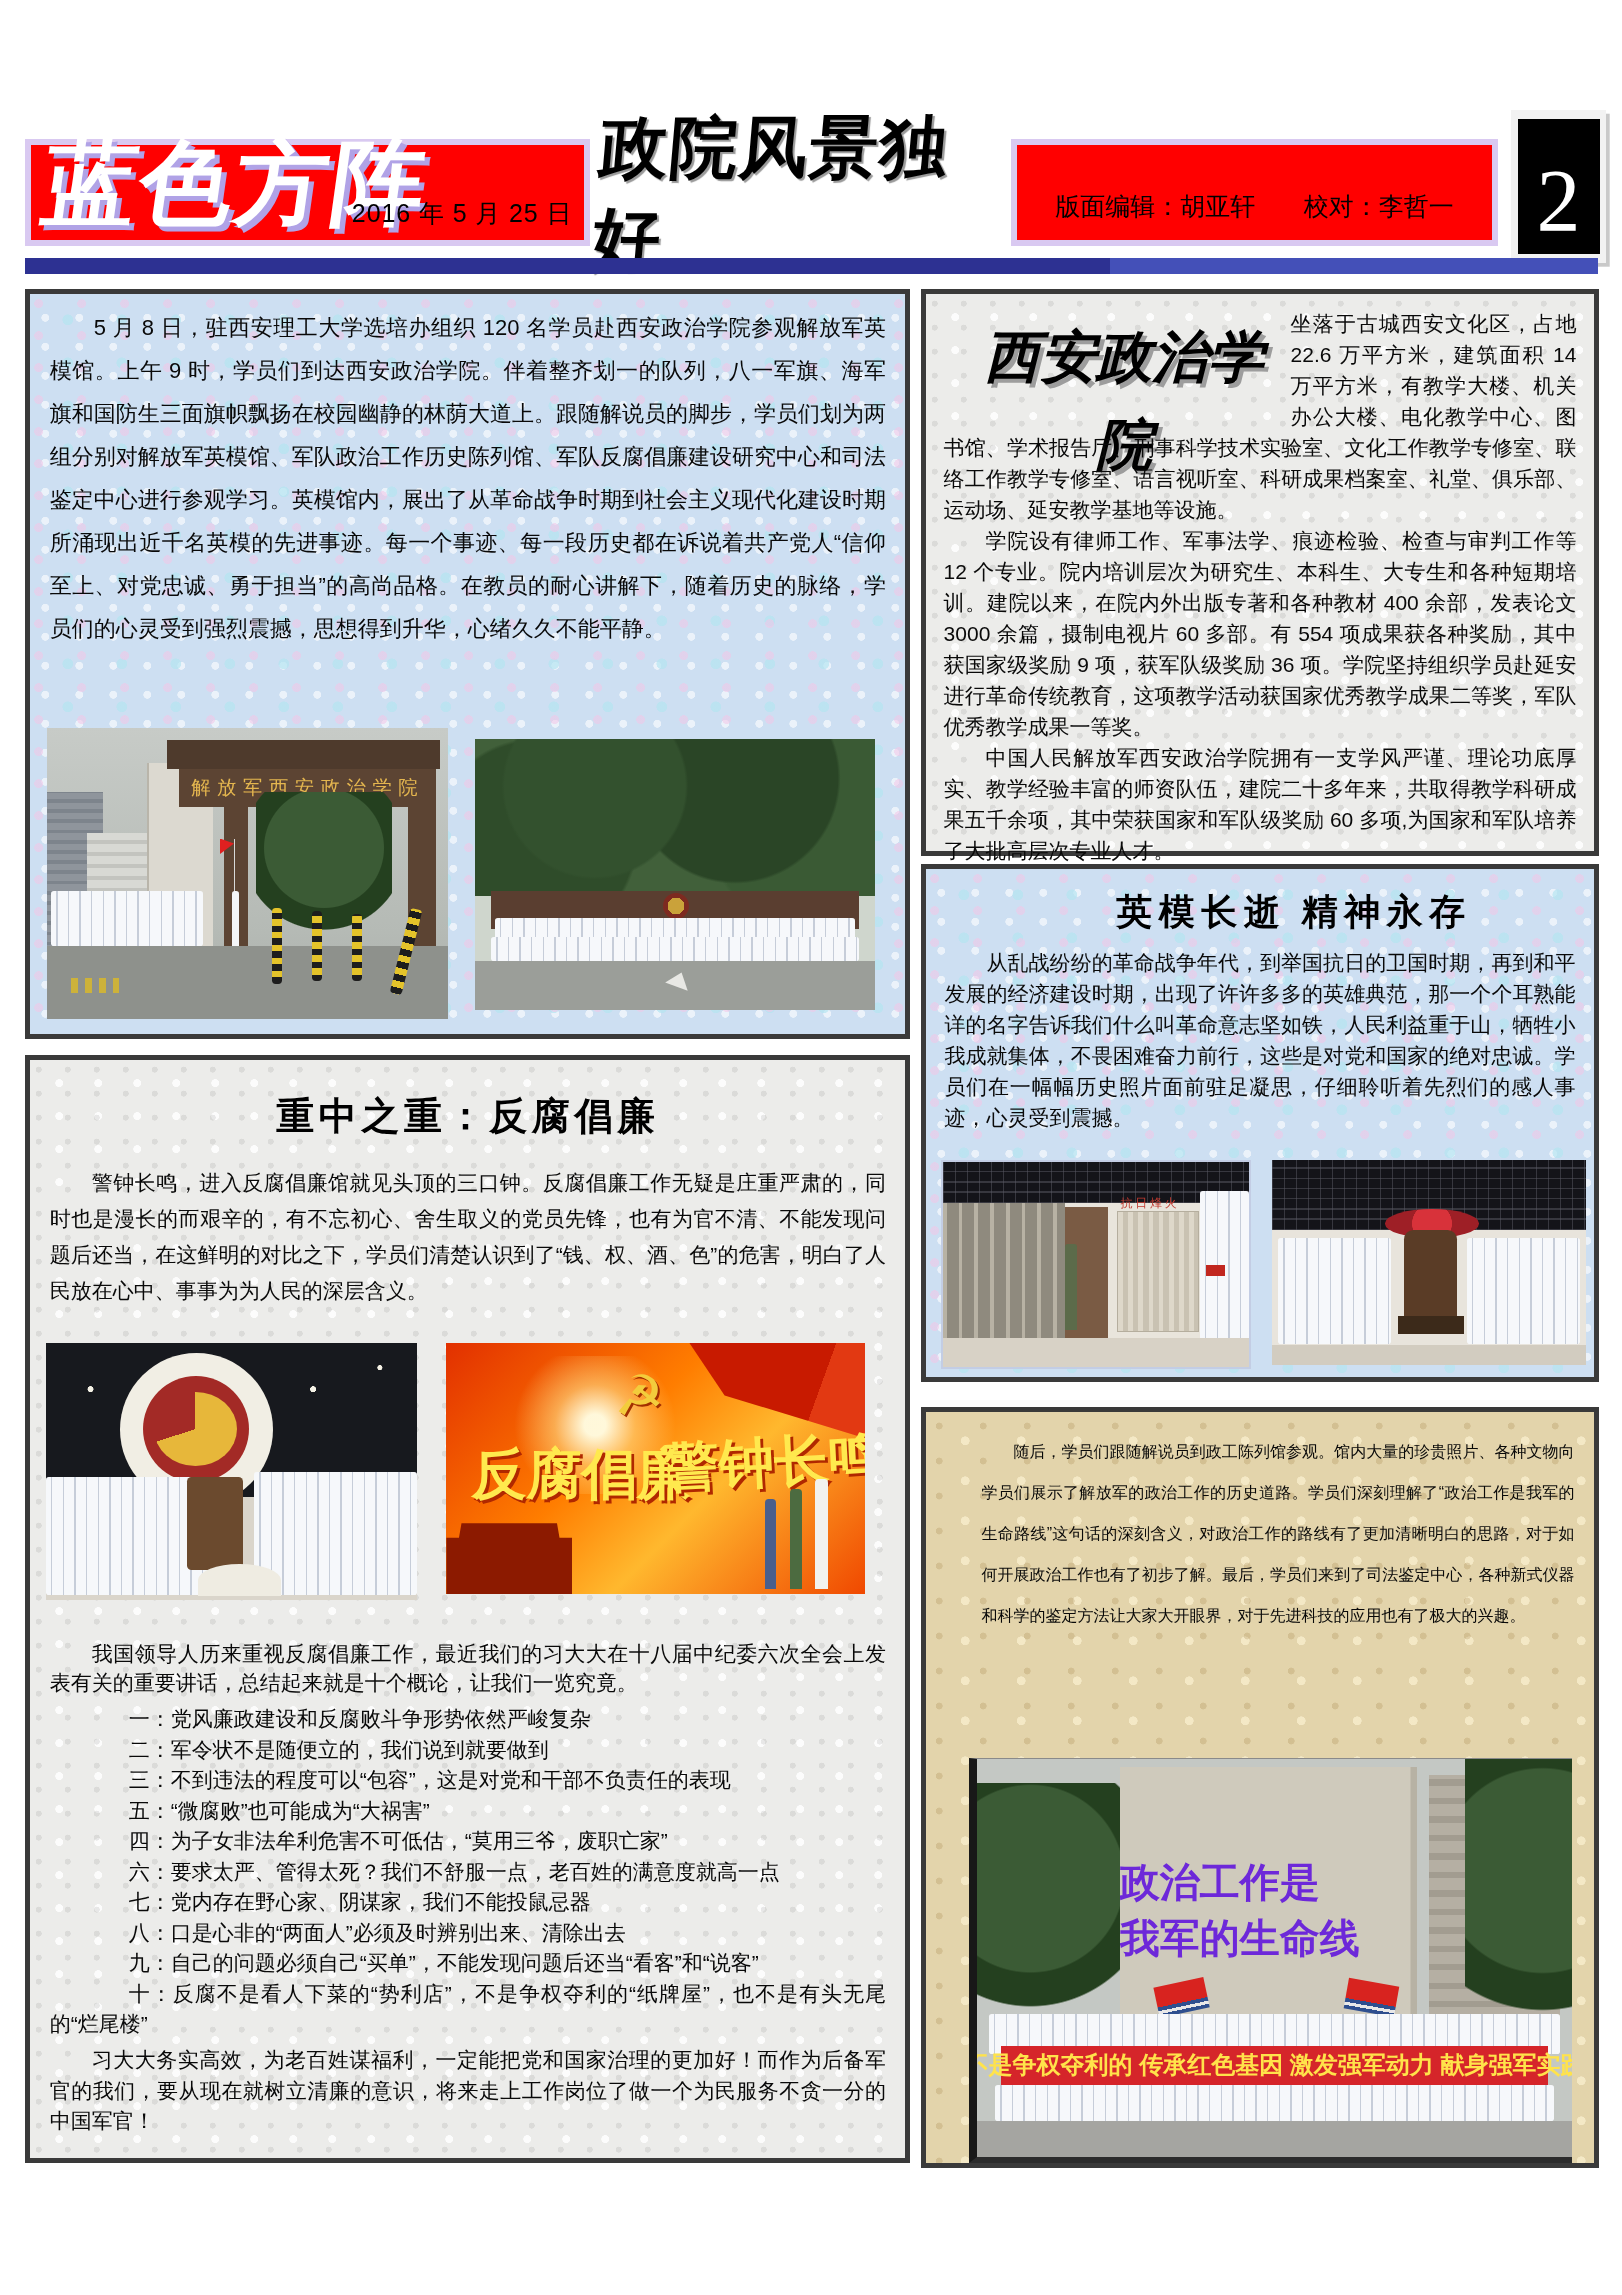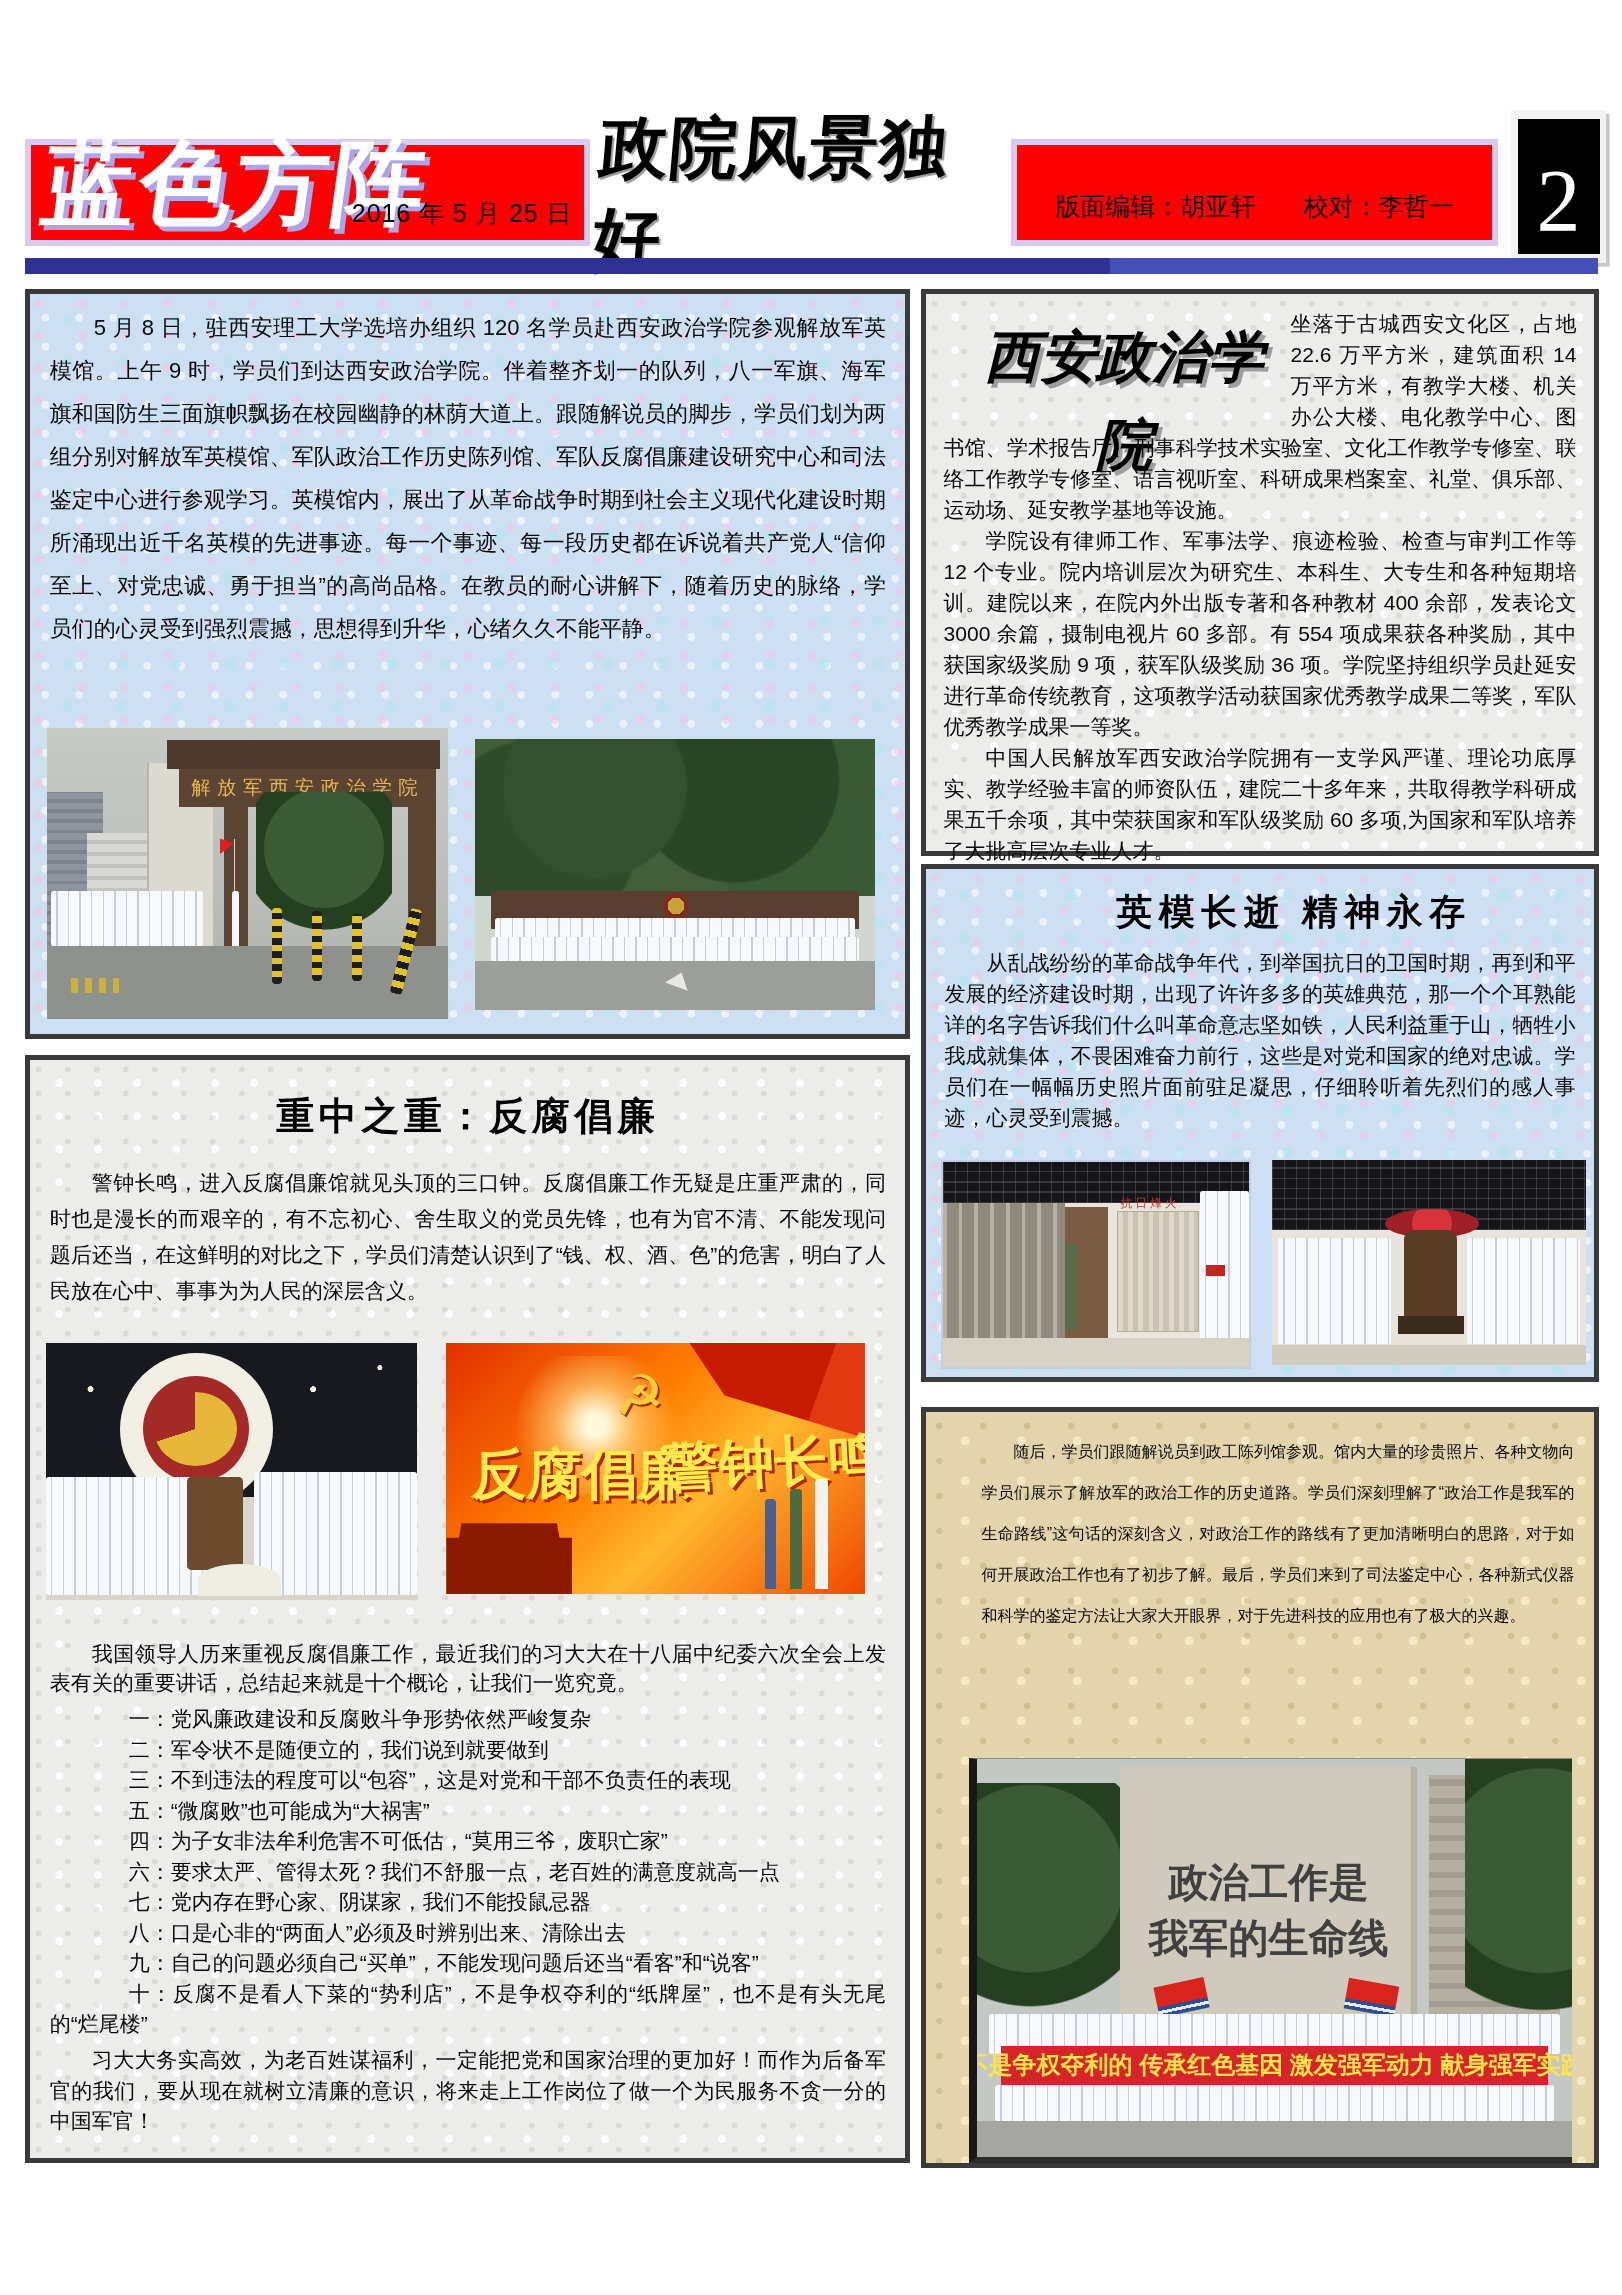--- a/index.html
+++ b/index.html
@@ -195,21 +195,21 @@
       <div class="cadet-row abs" style="left:62%;top:38%;width:36%;height:52%;"></div>
       <div class="abs" style="left:0;top:90%;width:100%;height:10%;background:#d2ccc0;"></div>
     </div>
   </div>
 
   <div class="cbox tex-tan" style="left:921px;top:1407px;width:678px;height:761px;">
     <div class="para indent" style="left:19.4px;right:19.4px;top:18.5px;font-size:16px;line-height:41px;margin-left:36px;">随后，学员们跟随解说员到政工陈列馆参观。馆内大量的珍贵照片、各种文物向学员们展示了解放军的政治工作的历史道路。学员们深刻理解了“政治工作是我军的生命路线”这句话的深刻含义，对政治工作的路线有了更加清晰明白的思路，对于如何开展政治工作也有了初步了解。最后，学员们来到了司法鉴定中心，各种新式仪器和科学的鉴定方法让大家大开眼界，对于先进科技的应用也有了极大的兴趣。</div>
 
     <div class="photo" style="left:43px;top:346px;width:595px;height:398px;background:#c4c8c4;border-left:8.3px solid #181818;border-bottom:6.5px solid #2c2c2c;border-top:1.9px solid #8a8a8a;">
       <div class="abs" style="left:24%;top:2%;width:50%;height:76%;background:#cfcabc;box-shadow:inset -6.5px 0 0 #b7b2a4;"></div>
-      <div class="abs" style="left:24%;top:24%;width:50%;text-align:center;color:#404040;font-weight:bold;font-size:40px;line-height:56px;font-family:'Liberation Serif',serif;">
+      <div class="abs" style="left:24%;top:24%;width:50%;text-align:left;color:#6d28d9;font-weight:bold;font-size:40px;line-height:56px;font-family:'Liberation Serif',serif;">
         <div>政治工作是</div>
         <div>我军的生命线</div>
       </div>
       <div class="abs" style="left:76%;top:4%;width:22%;height:66%;background:repeating-linear-gradient(0deg,#b5afa3 0 12px,#a29c90 12px 18.5px);"></div>
       <div class="tree abs" style="left:-6%;top:6%;width:30%;height:60%;"></div>
       <div class="tree abs" style="left:82%;top:0;width:26%;height:70%;"></div>
       <div class="abs" style="left:30%;top:56%;width:51px;height:30.5px;background:linear-gradient(180deg,#d8231f 0 66%,#2e4f8f 66% 78%,#e8e8e8 78% 88%,#2e4f8f 88% 100%);transform:rotate(-12deg);"></div>
       <div class="abs" style="left:62%;top:56%;width:51px;height:30.5px;background:linear-gradient(180deg,#d8231f 0 66%,#2e4f8f 66% 78%,#e8e8e8 78% 88%,#2e4f8f 88% 100%);transform:rotate(10deg);"></div>
       <div class="cadet-row abs" style="left:2%;top:64%;width:96%;height:10%;"></div>
       <div class="abs" style="left:4%;top:72%;width:92%;height:10%;background:#d5252a;display:flex;align-items:center;justify-content:center;">

